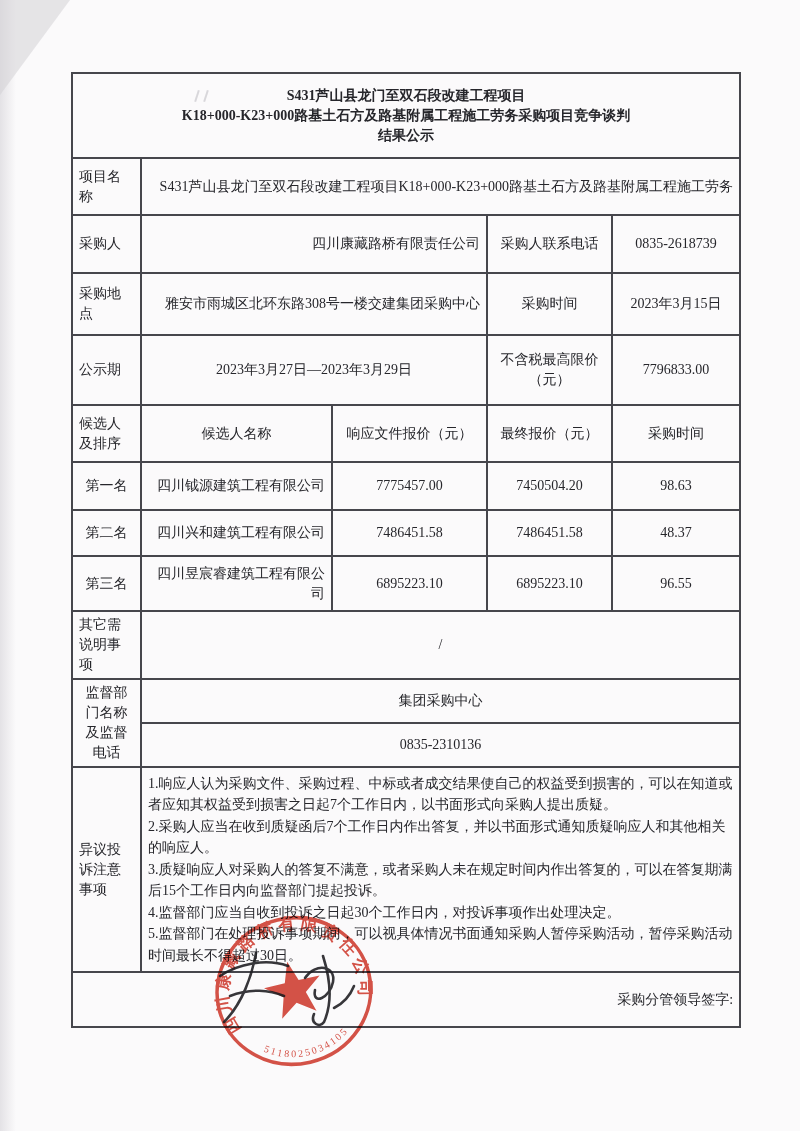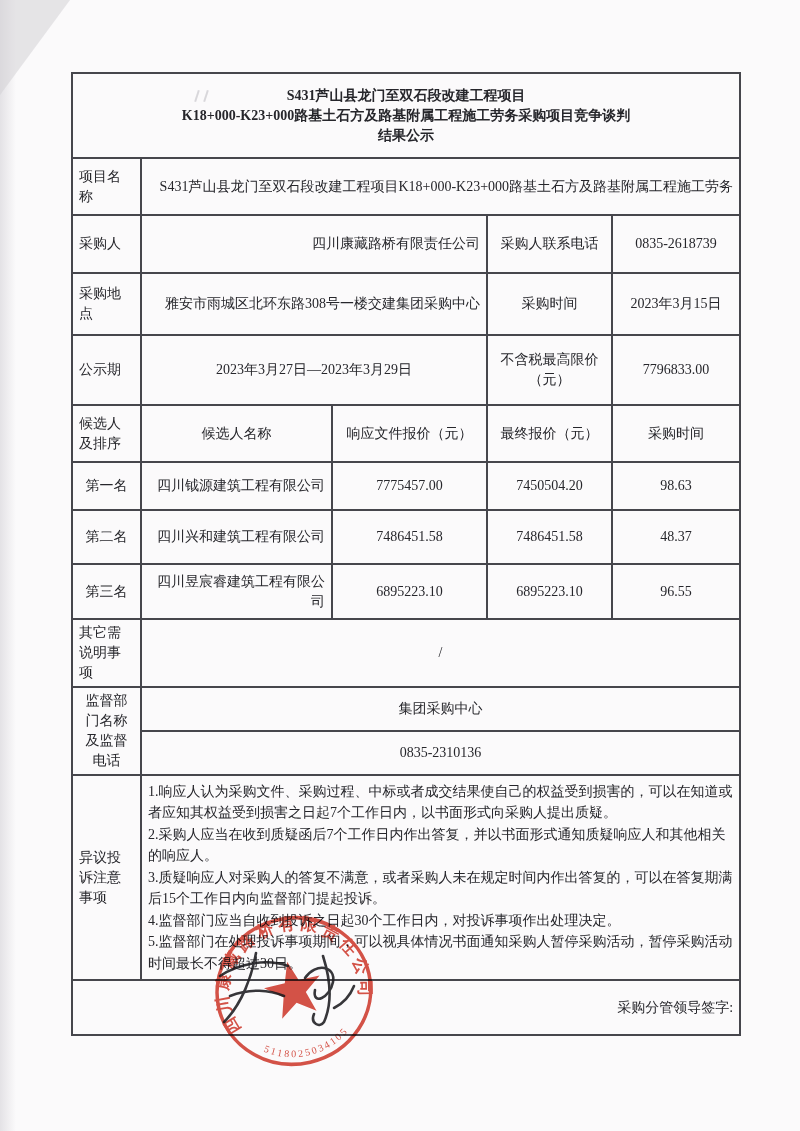--- a/index.html
+++ b/index.html
@@ -124,21 +124,21 @@
     <td class="ctr">采购时间</td>
   </tr>
 
   <tr style="height:48px">
     <td class="ctr">第一名</td>
     <td class="lft">四川钺源建筑工程有限公司</td>
     <td class="ctr">7775457.00</td>
     <td class="ctr">7450504.20</td>
     <td class="ctr">98.63</td>
   </tr>
-  <tr style="height:54px">
+  <tr style="height:46px">
     <td class="ctr">第二名</td>
     <td class="lft">四川兴和建筑工程有限公司</td>
     <td class="ctr">7486451.58</td>
     <td class="ctr">7486451.58</td>
     <td class="ctr">48.37</td>
   </tr>
   <tr style="height:55px">
     <td class="ctr">第三名</td>
     <td class="lft">四川昱宸睿建筑工程有限公司</td>
     <td class="ctr">6895223.10</td>

